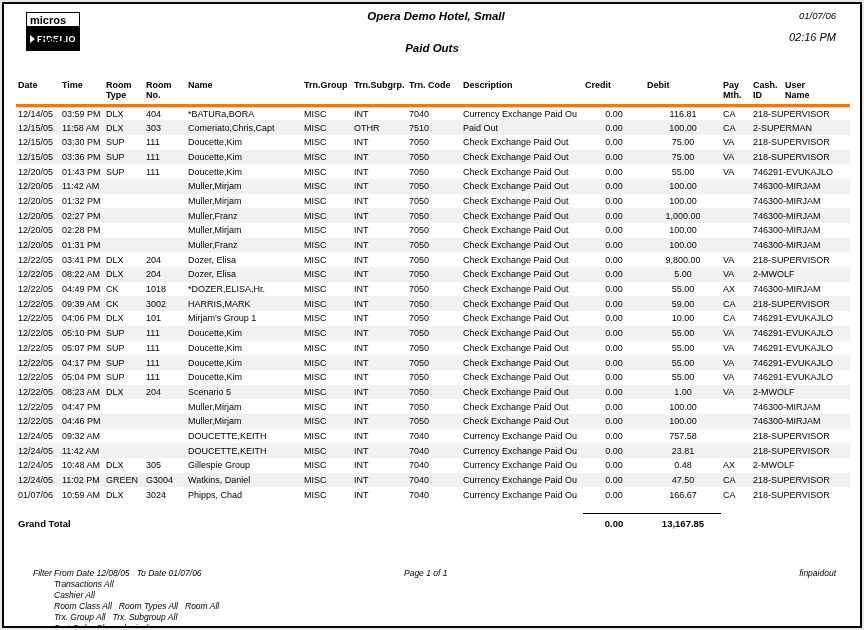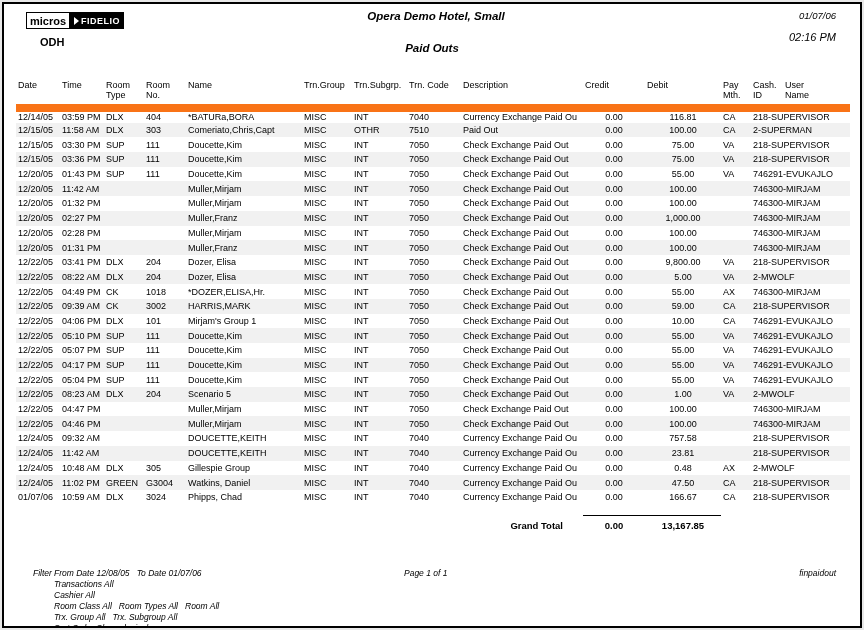--- a/index.html
+++ b/index.html
@@ -13,21 +13,21 @@
   .page {
     position: relative;
     width: 860px; height: 626px;
     margin: 2px;
     background: #fff;
     border: 2px solid #000;
     overflow: hidden;
   }
   
   .report-header { position: relative; height: 72px; }
-  .logo { position: absolute; left: 22px; top: 8px; display: flex; align-items: stretch; height: 17px; }
+  .logo { position: absolute; left: 22px; top: 8px; display: flex; align-items: stretch; height: 17px; flex-direction: column; }
   .logo-micros {
     border: 1px solid #000; background: #fff;
     font-weight: bold; font-size: 11px; padding: 1px 3px 0 3px;
     display: flex; align-items: center;
   }
   .logo-fidelio {
     background: #000; color: #fff; font-weight: bold; font-size: 9px;
     letter-spacing: 0.5px; padding: 7px 4px; display: flex; align-items: center;
   }
   .logo-arrow {
@@ -46,37 +46,37 @@
     font-style: italic; font-weight: bold; font-size: 11.5px;
   }
   .print-date { position: absolute; right: 24px; top: 6px; font-style: italic; font-size: 9.5px; }
   .print-time { position: absolute; right: 24px; top: 27px; font-style: italic; font-size: 11px; }
   
   table.report {
     position: absolute; top: 74px; left: 12px;
     width: 834px; border-collapse: collapse; table-layout: fixed;
   }
   table.report th {
-    font-weight: normal; font-size: 9px; line-height: 10px;
+    font-weight: bold; font-size: 9px; line-height: 10px;
     text-align: left; vertical-align: top;
     white-space: pre-line; padding: 2px 2px 4px 2px;
-    border-bottom: 8px solid #f97316;
+    border-bottom: 3px solid #f97316;
   }
   table.report th.num { text-align: left; }
   table.report td {
     font-size: 9px; height: 14.7px; padding: 0 2px;
     white-space: nowrap; overflow: hidden; vertical-align: middle;
   }
   table.report td.num { text-align: center; }
   tbody tr.alt { background: #f1f1f1; }
   tfoot td { border: none; }
   tfoot tr.rule td { height: 11px; }
   tfoot tr.rule td.ruled { border-bottom: 1px solid #000; }
   tfoot tr.grand td { height: 20px; font-weight: bold; font-size: 9.5px; }
-  tfoot td.gt-label { text-align: right; padding-right: 20px; }
+  tfoot td.gt-label { padding-right: 20px; }
   
   .report-footer { position: absolute; left: 0; right: 0; top: 562px; font-style: italic; font-size: 8.5px; }
   .filter-label { position: absolute; left: 22px; top: 2px; margin-left: 7px; }
   .filter-lines { position: absolute; left: 50px; top: 2px; }
   .filter-lines div { line-height: 11px; white-space: pre; }
   .page-info { position: absolute; left: 400px; top: 2px; }
   .report-id { position: absolute; right: 24px; top: 2px; }
 </style>
 </head>
 <body>

